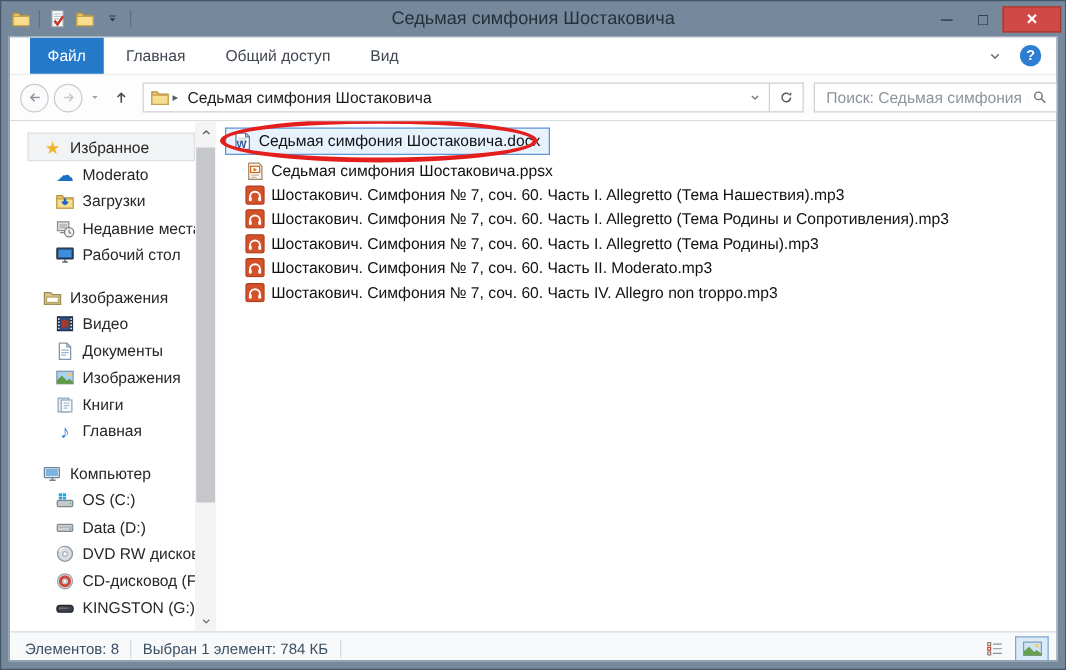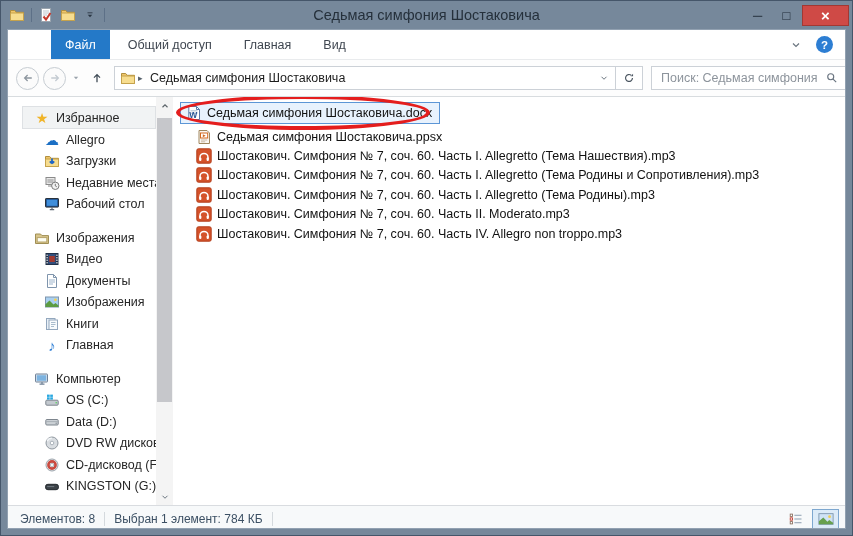--- a/index.html
+++ b/index.html
@@ -16,21 +16,21 @@
   .winbtn{width:27px;height:21px;display:flex;align-items:center;justify-content:center;
     font-size:13px;color:#1d2835;}
   .winbtn.close{width:47px;background:#cf4a46;border:1px solid #a23833;color:#fff;
     font-size:15px;font-weight:bold;}
   
   .chrome{flex:1;margin:0 6px 6px;background:#fff;border:1px solid #92a1b1;
     display:flex;flex-direction:column;overflow:hidden;}
   
   .ribbonrow{height:30px;flex:none;background:#fff;display:flex;align-items:stretch;
     border-bottom:1px solid #e9ebed;}
-  .tabs{display:flex;align-items:stretch;padding-left:16px;margin-left:27px;}
+  .tabs{display:flex;align-items:stretch;padding-left:16px;}
   .tab{padding:0 14px;display:flex;align-items:center;font-size:12.5px;color:#3f4650;margin-right:4px;}
   .tab.active{background:#2479c8;color:#fff;}
   .ribbon-right{margin-left:auto;display:flex;align-items:center;gap:12px;padding-right:12px;}
   .helpbtn{width:17px;height:17px;border-radius:50%;background:#2d7ed3;color:#fff;
     display:flex;align-items:center;justify-content:center;font-size:11.5px;font-weight:bold;}
   
   .addrrow{height:37px;flex:none;background:#fdfdfd;border-bottom:1px solid #d8dcdf;
     display:flex;align-items:center;padding:0 8px;}
   .navcircle{width:23px;height:23px;border-radius:50%;border:1px solid #c6ccd2;background:#fbfbfb;
     display:flex;align-items:center;justify-content:center;flex:none;}
@@ -134,22 +134,22 @@
           <span data-icon="close-icon">×</span>
         </div>
     </div>
   </div>
 
   <div class="chrome">
 
     <div class="ribbonrow">
       <div class="tabs" id="ribbon-tabs">
           <div class="tab active">Файл</div>
+          <div class="tab">Главная</div>
           <div class="tab">Общий доступ</div>
-          <div class="tab">Главная</div>
           <div class="tab">Вид</div>
         </div>
       <div class="ribbon-right">
         <span class="gi s12" data-icon="chevron-down-icon">
             <svg viewBox="0 0 16 16">
               <path d="M4 6l4 4 4-4" fill="none" stroke="#6b7680" stroke-width="1.6"></path>
             </svg>
           </span>
         <div class="helpbtn">?</div>
       </div>
@@ -218,21 +218,21 @@
     </div>
 
     <div class="main">
       <div class="sidebar" id="sidebar-tree">
           <div class="tree-row top focused">
             <span class="gi" data-icon="star-icon">★</span>
             <span>Избранное</span>
           </div>
           <div class="tree-row child">
             <span class="gi" data-icon="cloud-icon">☁</span>
-            <span>Allegro</span>
+            <span>Moderato</span>
           </div>
           <div class="tree-row child">
             <span class="gi" data-icon="downloads-folder-icon">
               <svg viewBox="0 0 16 16">
                 <path d="M1.5 3.5h4.2l1.6 1.8h7.2v8.2h-13z" fill="#efc56a" stroke="#b18f3e"></path>
                 <path d="M1.5 6h13v7.5h-13z" fill="#f7dd8f" stroke="#c5a24c"></path>
                 <path d="M8 5.5v5m0 0L5.8 8.3M8 10.5l2.2-2.2" stroke="#1d66c8" stroke-width="1.8" fill="none"></path>
               </svg>
             </span>
             <span>Загрузки</span>

